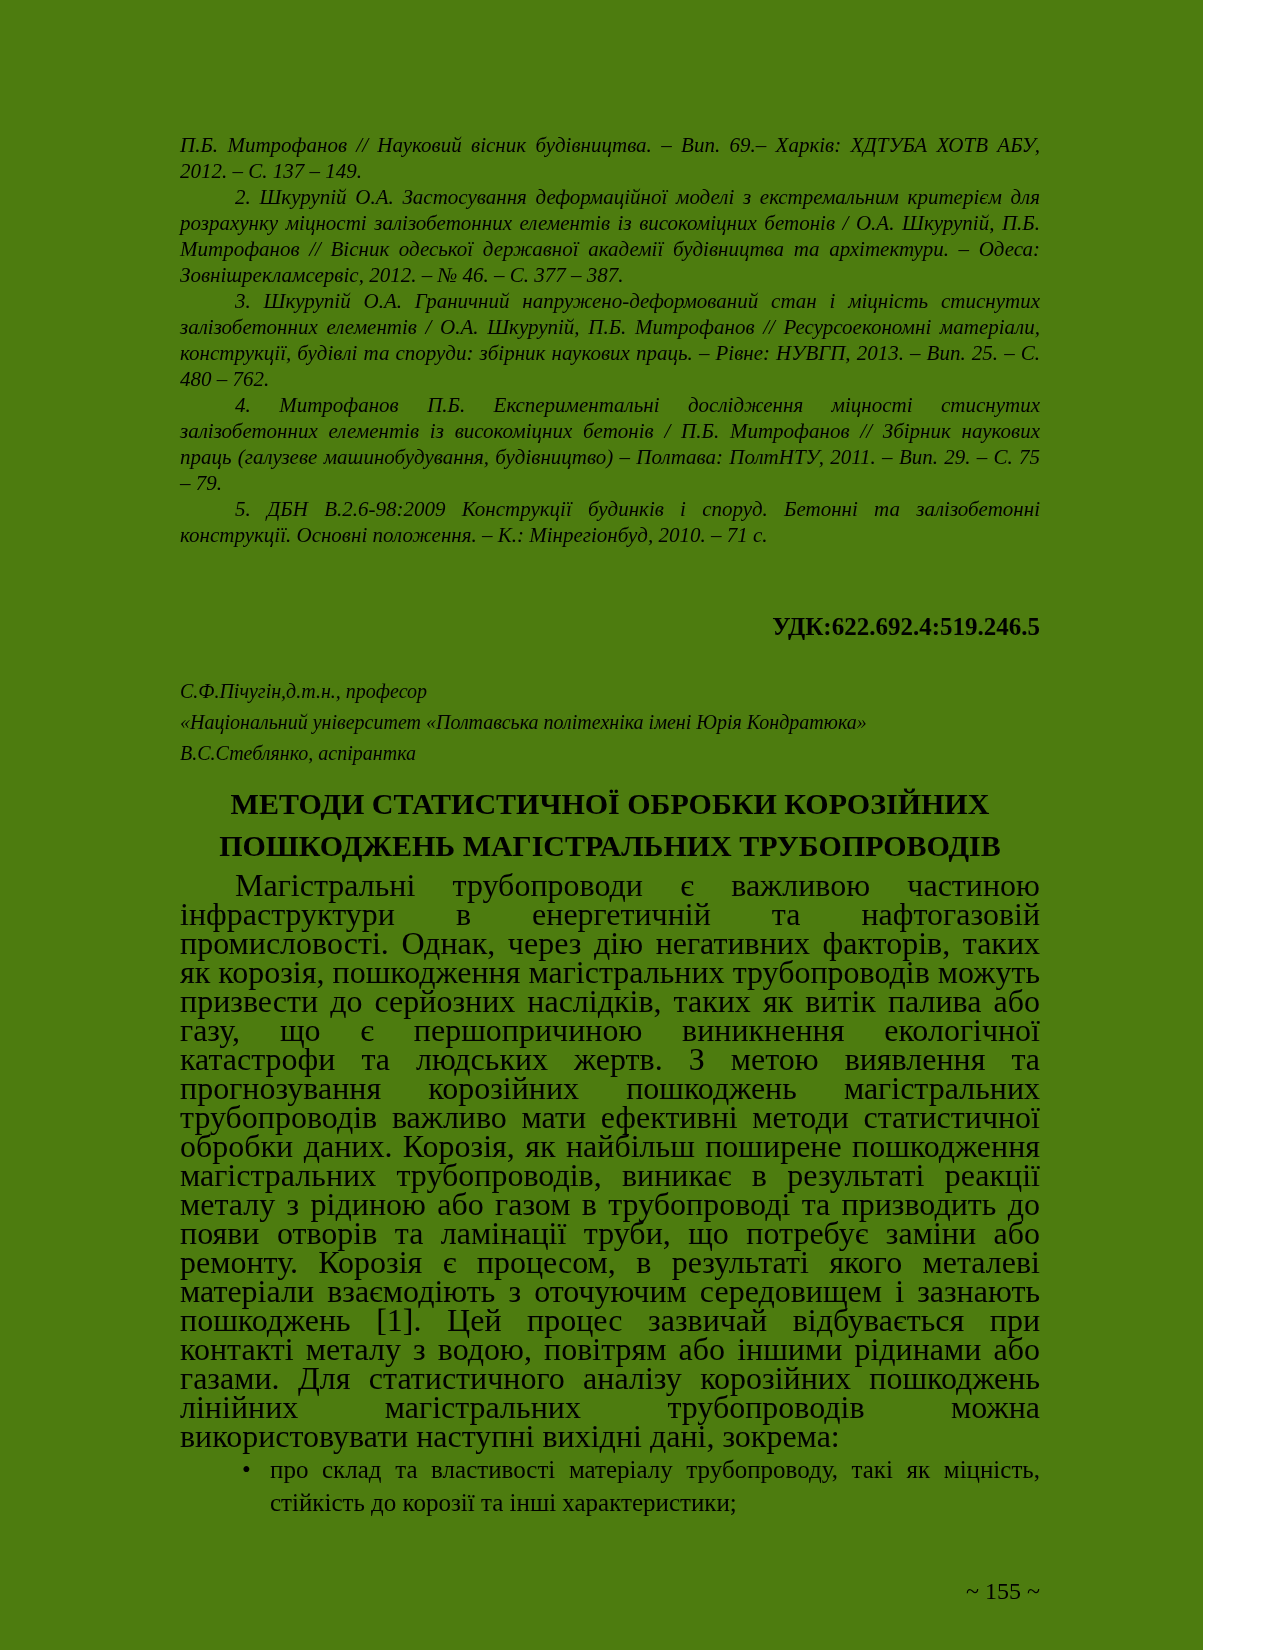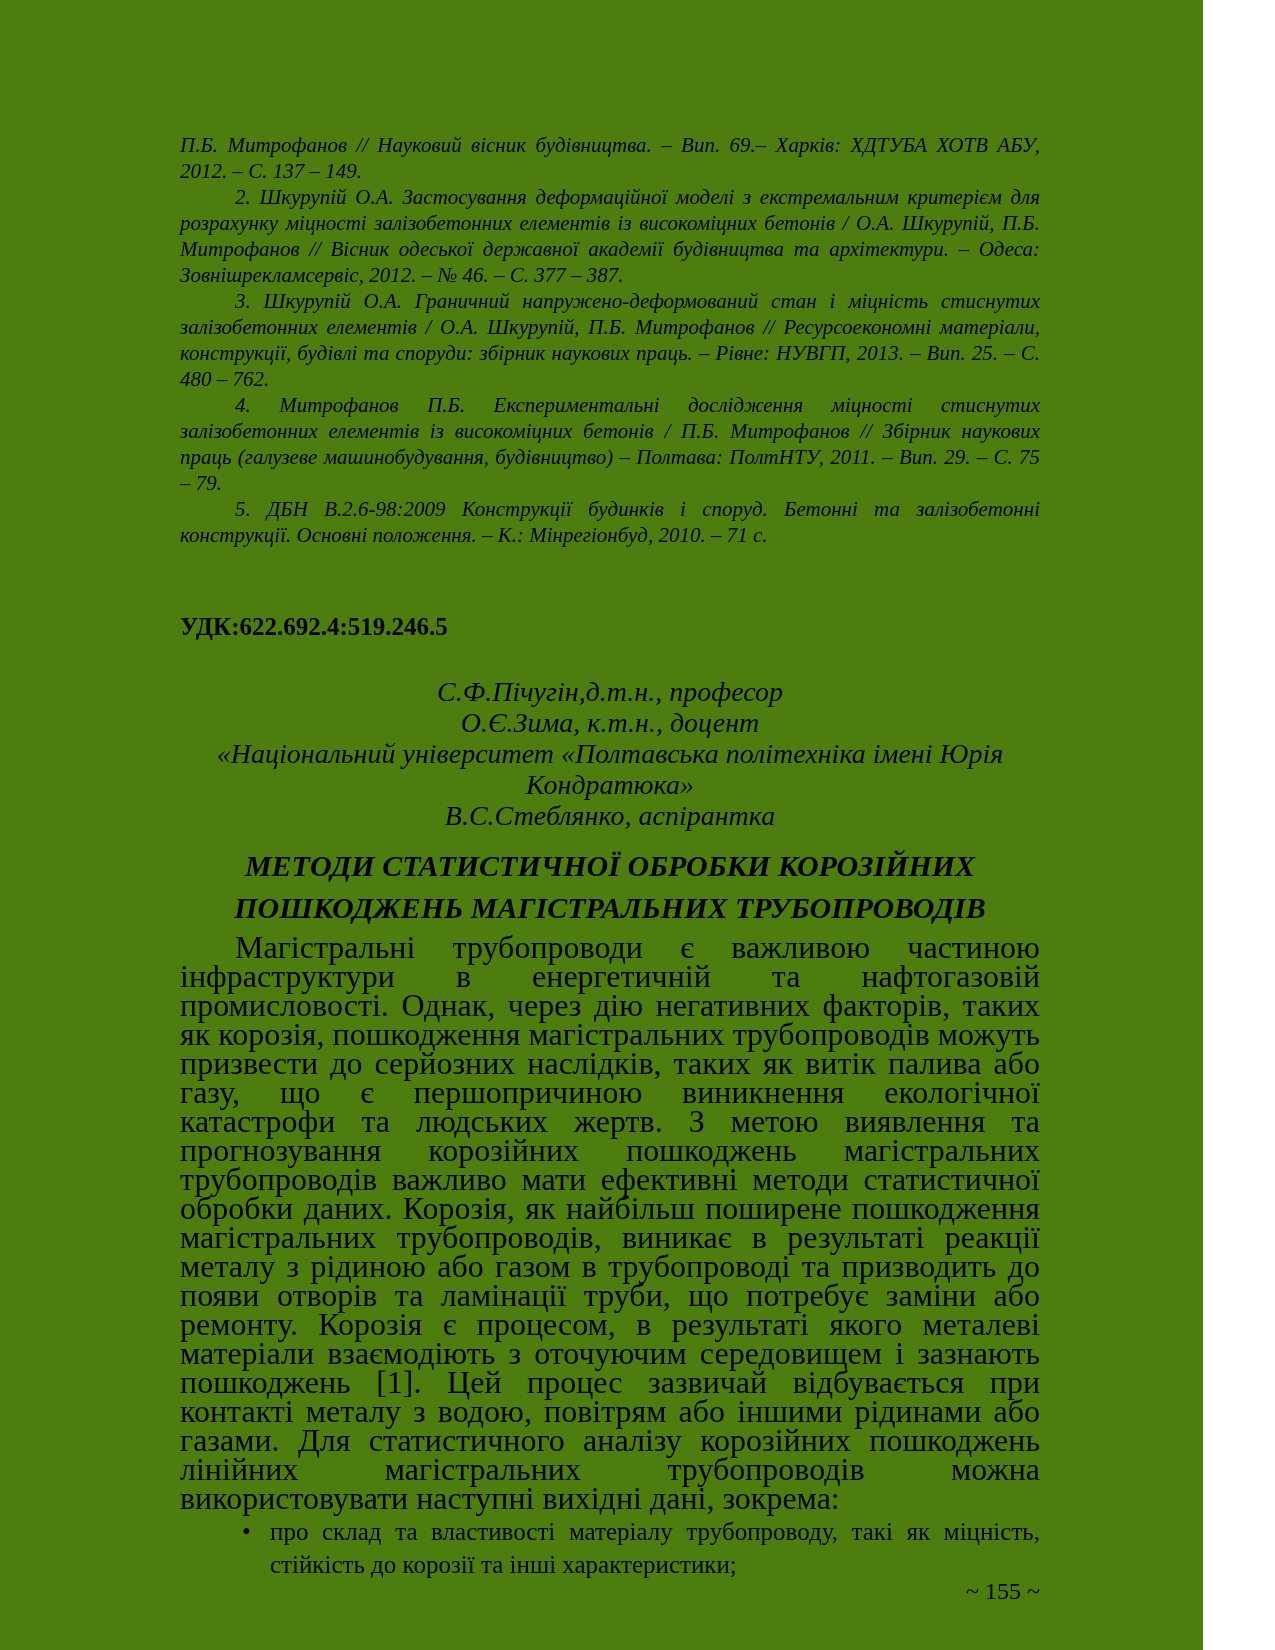--- a/index.html
+++ b/index.html
@@ -34,38 +34,37 @@
   }
   .references .ref.no-indent {
     text-indent: 0;
   }
   
   .udc {
     margin: 64px 0 0 0;
     font-weight: bold;
     font-size: 25px;
     line-height: 30px;
-    text-align: left;
+    text-align: right;
   }
   
   .authors {
     margin-top: 34px;
-    text-align: center;
+    text-align: left;
     font-style: italic;
-    font-size: 28px;
+    font-size: 20px;
     line-height: 31px;
   }
   
   .title {
     margin: 14px 0 0 0;
     font-size: 30px;
     font-weight: bold;
     line-height: 42px;
     text-align: center;
-    font-style: italic;
   }
   
   .body-par {
     margin: 4px 0 0 0;
     font-size: 32px;
     line-height: 29px;
     text-align: justify;
     text-indent: 55px;
   }
   
@@ -108,21 +107,20 @@
       <p class="ref">2. Шкурупій О.А. Застосування деформаційної моделі з екстремальним критерієм для розрахунку міцності залізобетонних елементів із високоміцних бетонів / О.А. Шкурупій, П.Б. Митрофанов // Вісник одеської державної академії будівництва та архітектури. – Одеса: Зовнішрекламсервіс, 2012. – № 46. – С. 377 – 387.</p>
       <p class="ref">3. Шкурупій О.А. Граничний напружено-деформований стан і міцність стиснутих залізобетонних елементів / О.А. Шкурупій, П.Б. Митрофанов // Ресурсоекономні матеріали, конструкції, будівлі та споруди: збірник наукових праць. – Рівне: НУВГП, 2013. – Вип. 25. – С. 480 – 762.</p>
       <p class="ref">4. Митрофанов П.Б. Експериментальні дослідження міцності стиснутих залізобетонних елементів із високоміцних бетонів / П.Б. Митрофанов // Збірник наукових праць (галузеве машинобудування, будівництво) – Полтава: ПолтНТУ, 2011. – Вип. 29. – С. 75 – 79.</p>
       <p class="ref">5. ДБН В.2.6-98:2009 Конструкції будинків і споруд. Бетонні та залізобетонні конструкції. Основні положення. – К.: Мінрегіонбуд, 2010. – 71 с.</p>
     </section>
 
     <p class="udc">УДК:622.692.4:519.246.5</p>
 
     <div class="authors">
       <div class="author-line">С.Ф.Пічугін,д.т.н., професор</div>
-      <div class="author-line">О.Є.Зима, к.т.н., доцент</div>
       <div class="author-line">«Національний університет «Полтавська політехніка імені Юрія Кондратюка»</div>
       <div class="author-line">В.С.Стеблянко, аспірантка</div>
     </div>
 
     <h1 class="title">МЕТОДИ СТАТИСТИЧНОЇ ОБРОБКИ КОРОЗІЙНИХ ПОШКОДЖЕНЬ МАГІСТРАЛЬНИХ ТРУБОПРОВОДІВ</h1>
 
     <p class="body-par">Магістральні трубопроводи є важливою частиною інфраструктури в енергетичній та нафтогазовій промисловості. Однак, через дію негативних факторів, таких як корозія, пошкодження магістральних трубопроводів можуть призвести до серйозних наслідків, таких як витік палива або газу, що є першопричиною виникнення  екологічної катастрофи та людських жертв. З метою виявлення та прогнозування корозійних пошкоджень магістральних трубопроводів важливо мати ефективні методи статистичної обробки даних. Корозія, як найбільш поширене пошкодження магістральних трубопроводів, виникає в результаті реакції металу з рідиною або газом в трубопроводі та призводить до появи отворів та ламінації труби, що потребує заміни або ремонту. Корозія є процесом, в результаті якого металеві матеріали взаємодіють з оточуючим середовищем і зазнають пошкоджень [1]. Цей процес зазвичай відбувається при контакті металу з водою, повітрям або іншими рідинами або газами. Для статистичного аналізу корозійних пошкоджень лінійних магістральних трубопроводів можна використовувати наступні вихідні дані, зокрема:</p>
 
     <ul class="bullets">
       <li class="bullet">про склад та властивості матеріалу трубопроводу, такі як міцність, стійкість до корозії та інші характеристики;</li>

